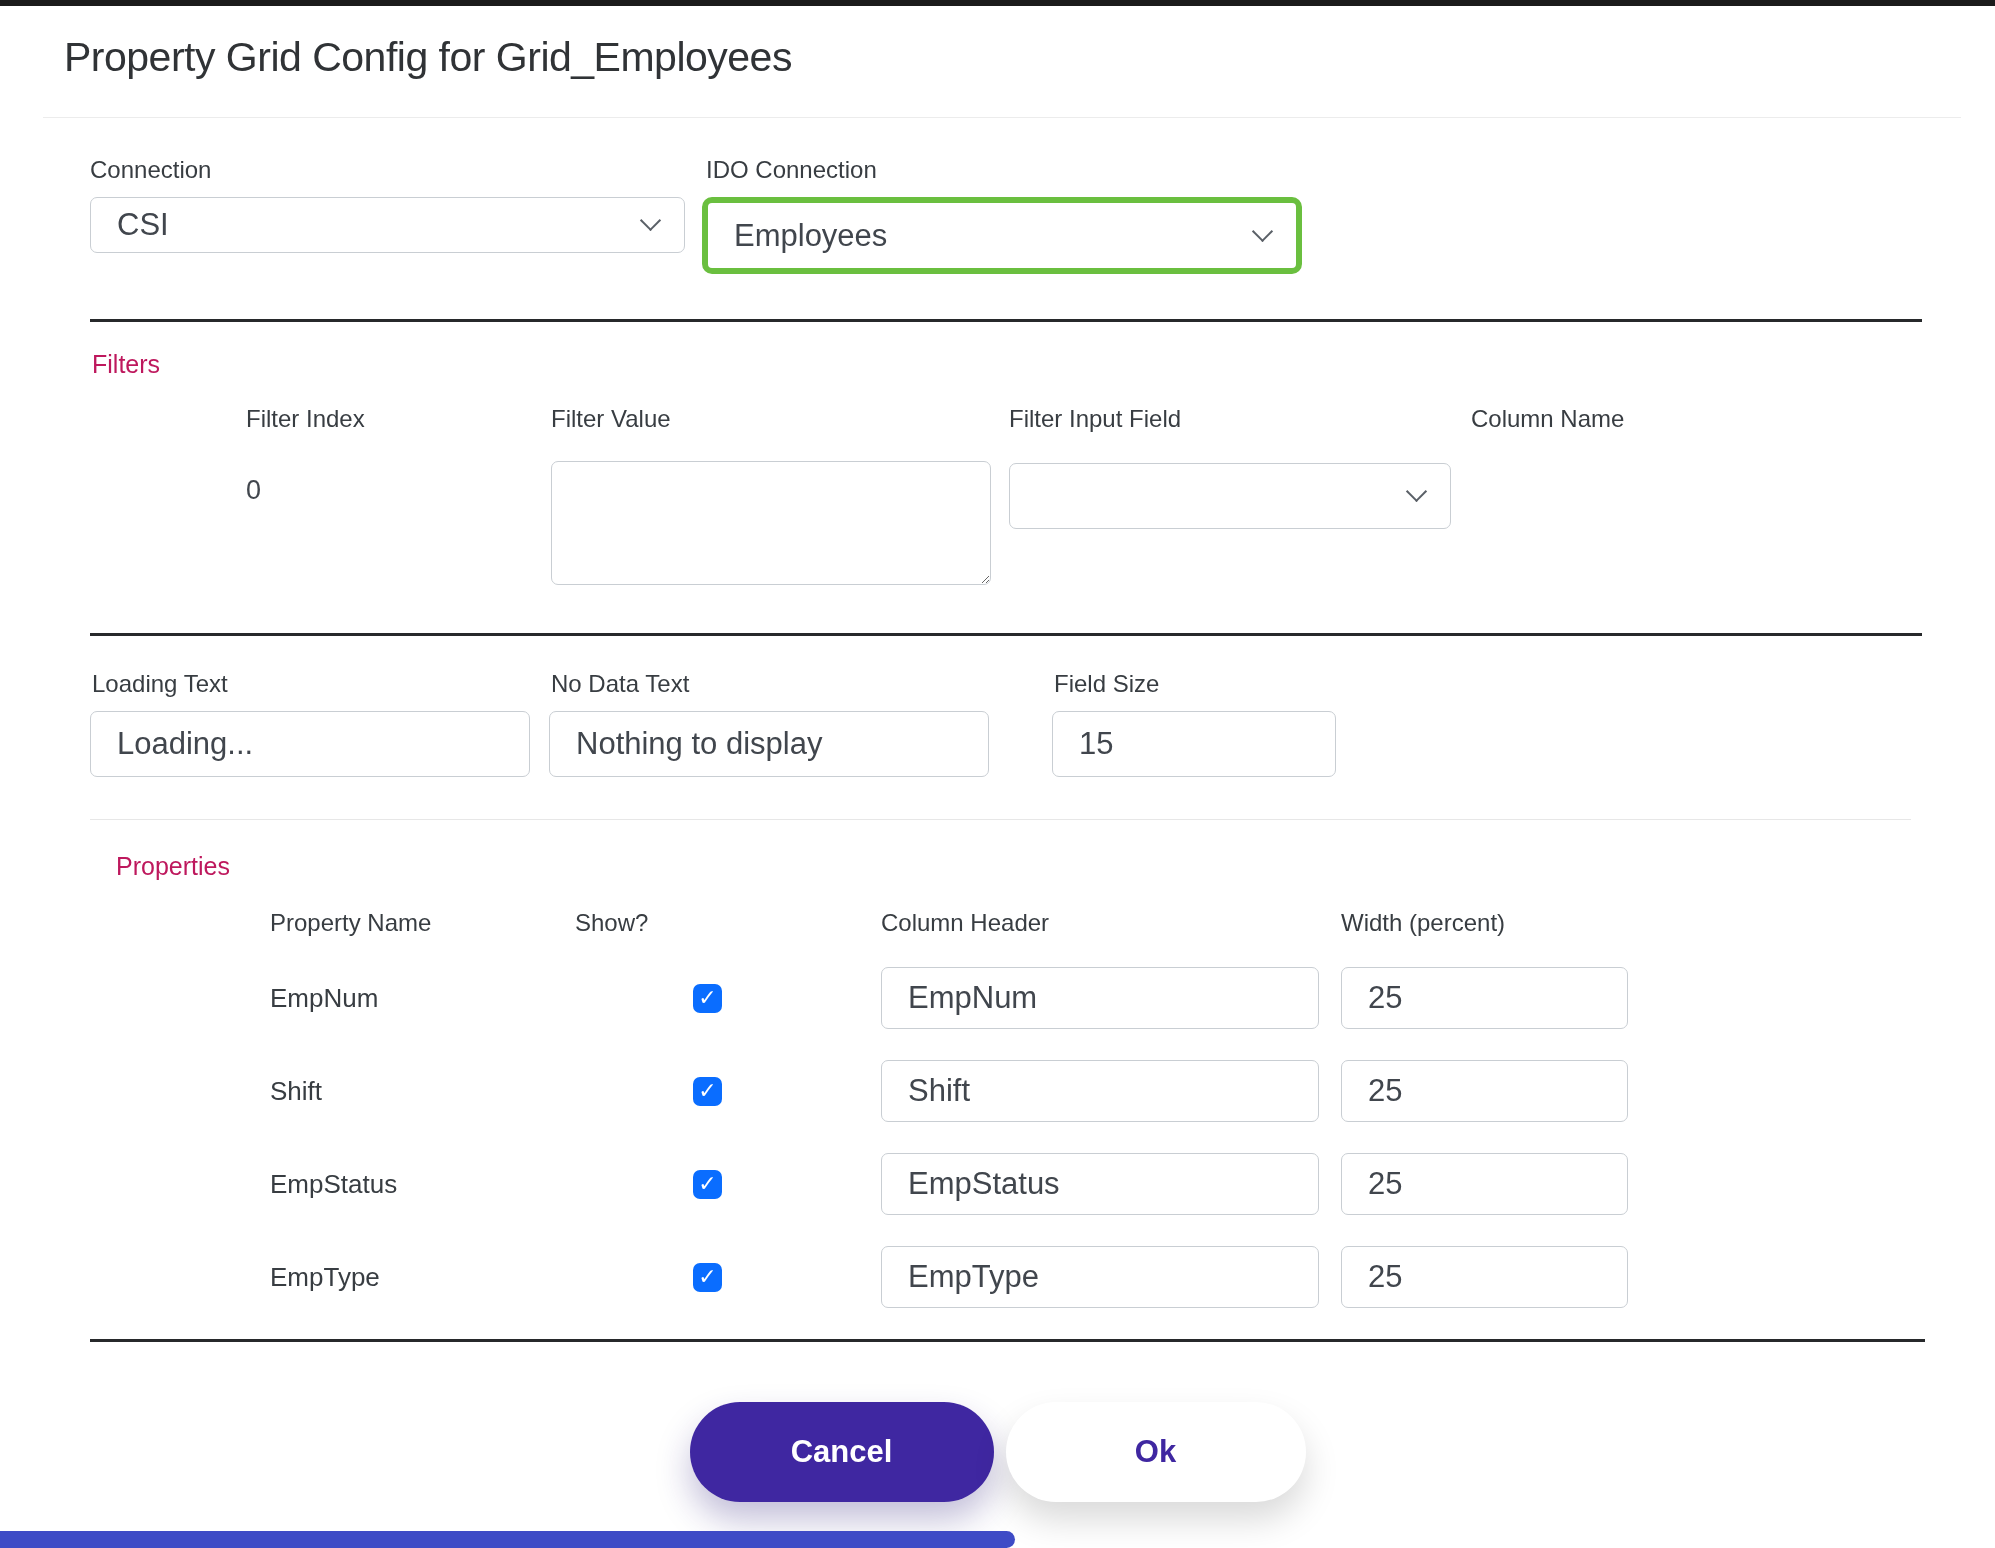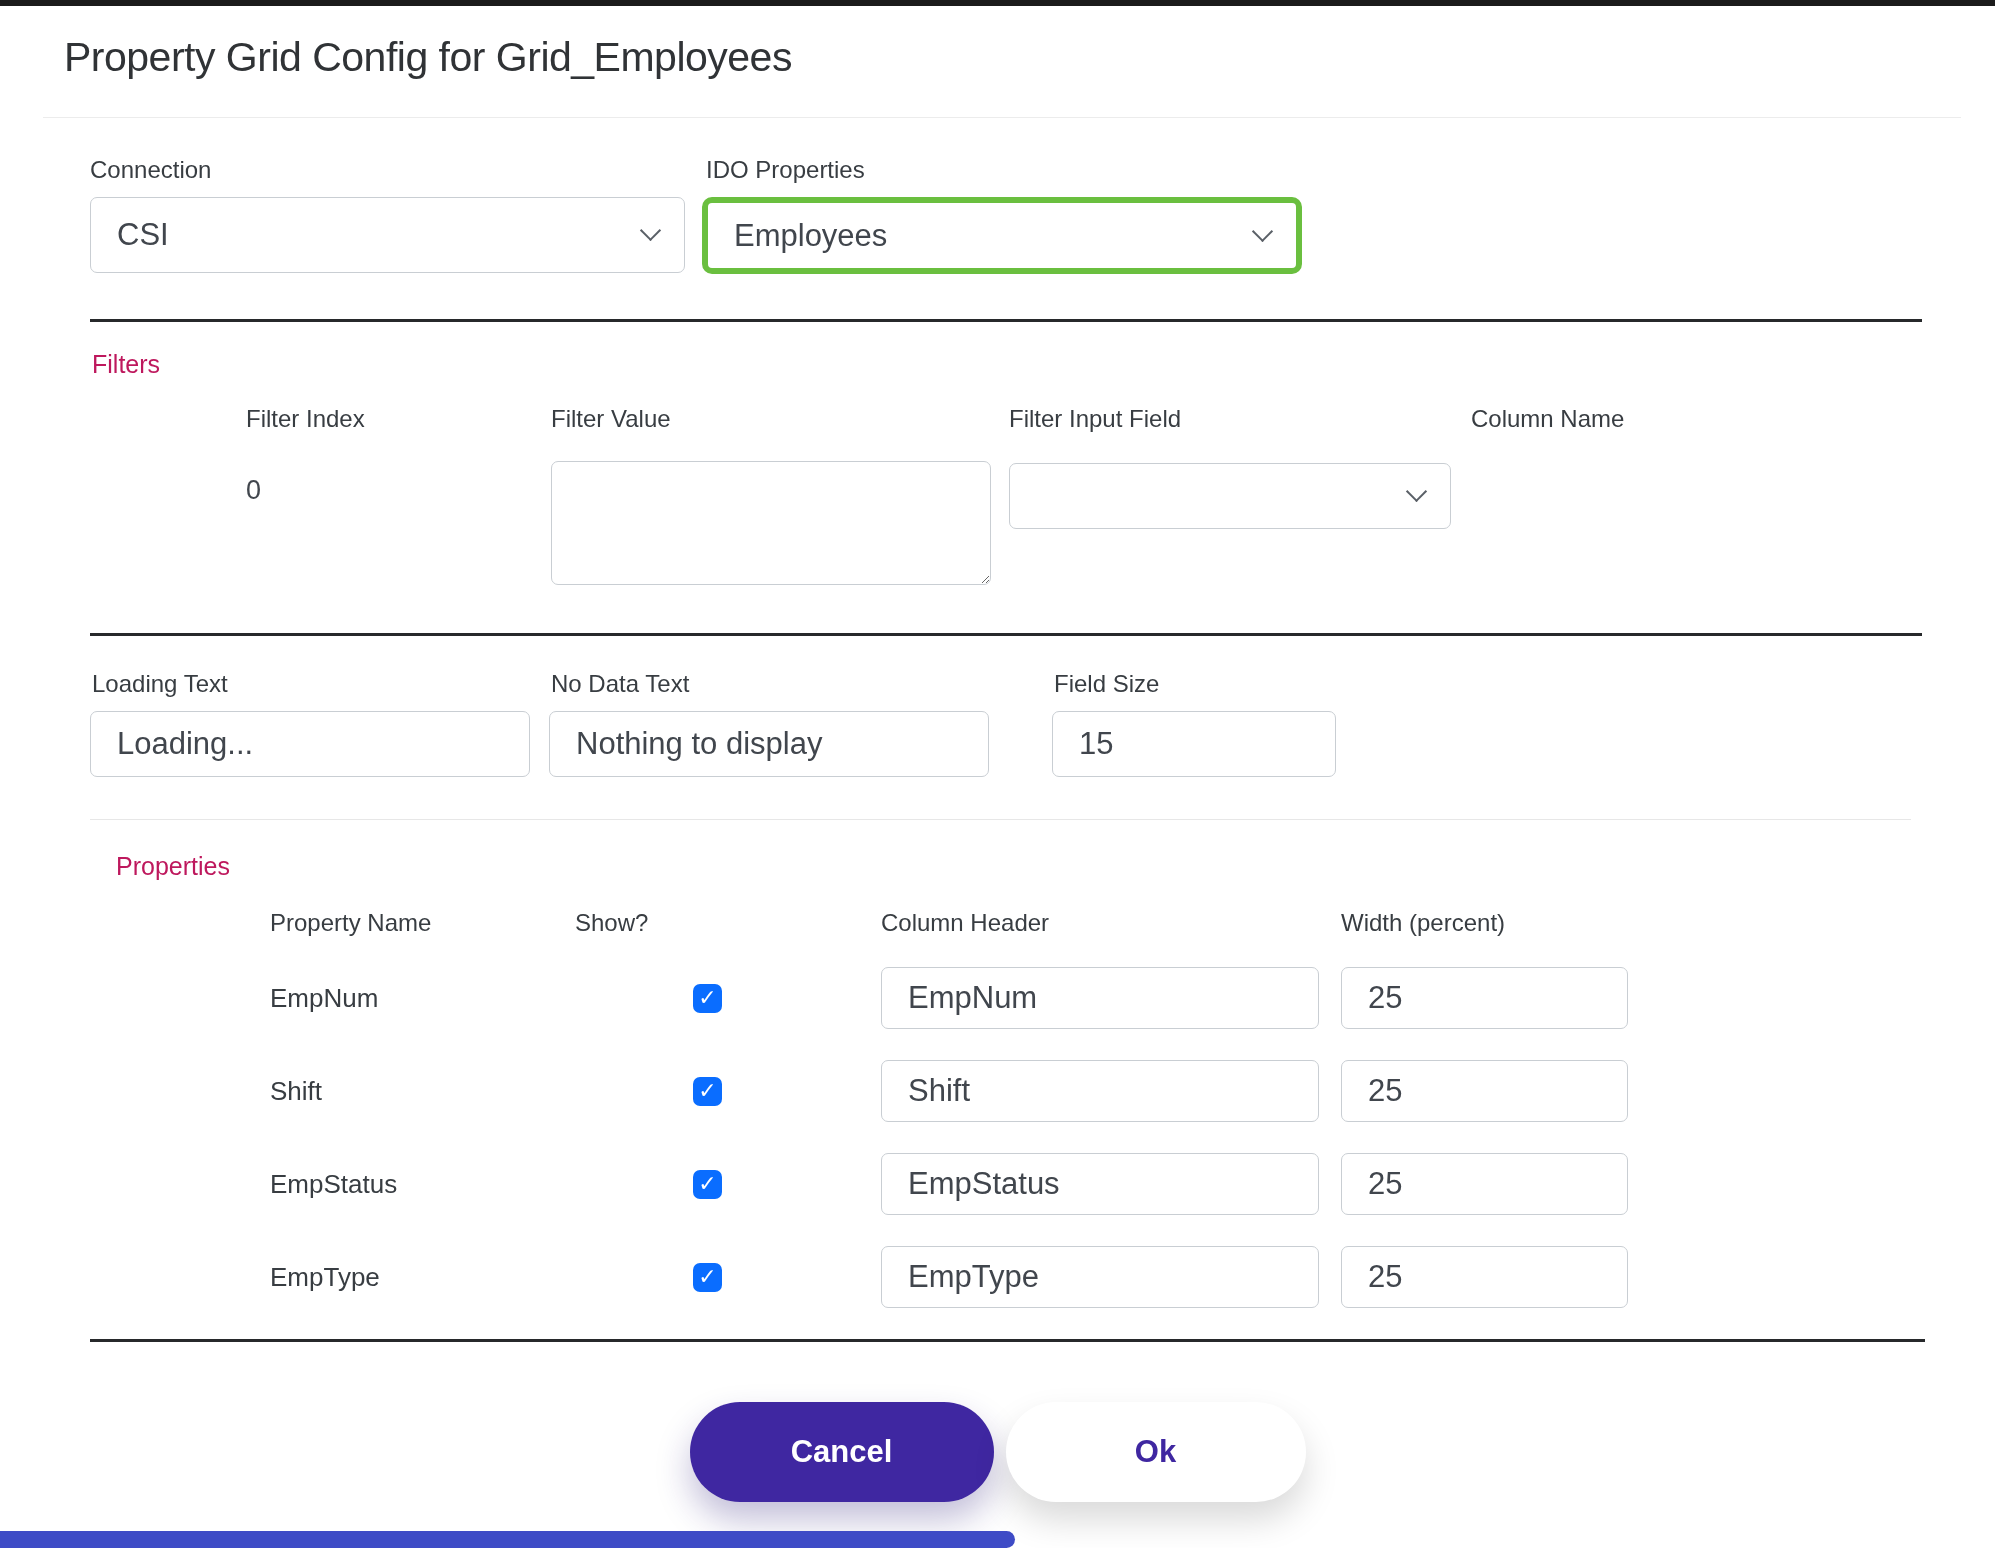--- a/index.html
+++ b/index.html
@@ -19,21 +19,21 @@
   .hr-dark  { border:none; height:3px; background:#27292b; margin-left:90px; margin-right:73px; }
   .hr-light { border:none; height:1px; background:#e7e7e7; margin-left:90px; margin-right:84px; }
 
   .field-label { font-size:24px; color:#383d42; }
   .section-label { font-size:25px; color:#be185d; margin-left:92px; }
 
   
   .sel, .txt {
     background:#fff; border:1px solid #c9ced3; border-radius:7px;
     font-size:31px; color:#41464d; display:flex; align-items:center;
-    padding:0 26px; height:76px; position:relative;
+    padding:0 26px; height:56px; position:relative;
   }
   .chev {
     position:absolute; right:26px; top:50%;
     width:15px; height:15px; margin-top:-12px;
     border-right:2px solid #5a6067; border-bottom:2px solid #5a6067;
     transform:rotate(45deg);
   }
   input.txt { display:block; line-height:60px; }
 
   
@@ -119,21 +119,21 @@
 
 <div class="row-conn">
   <div class="col-conn">
     <div class="field-label">Connection</div>
     <div class="sel">
       <span>CSI</span>
       <span class="chev"></span>
     </div>
   </div>
   <div class="col-ido">
-    <div class="field-label">IDO Properties</div>
+    <div class="field-label">IDO Connection</div>
     <div class="sel">
       <span>Employees</span>
       <span class="chev"></span>
     </div>
   </div>
 </div>
 
 <hr class="hr-dark" style="margin-top:45px;">
 
 <div class="filters-section">

